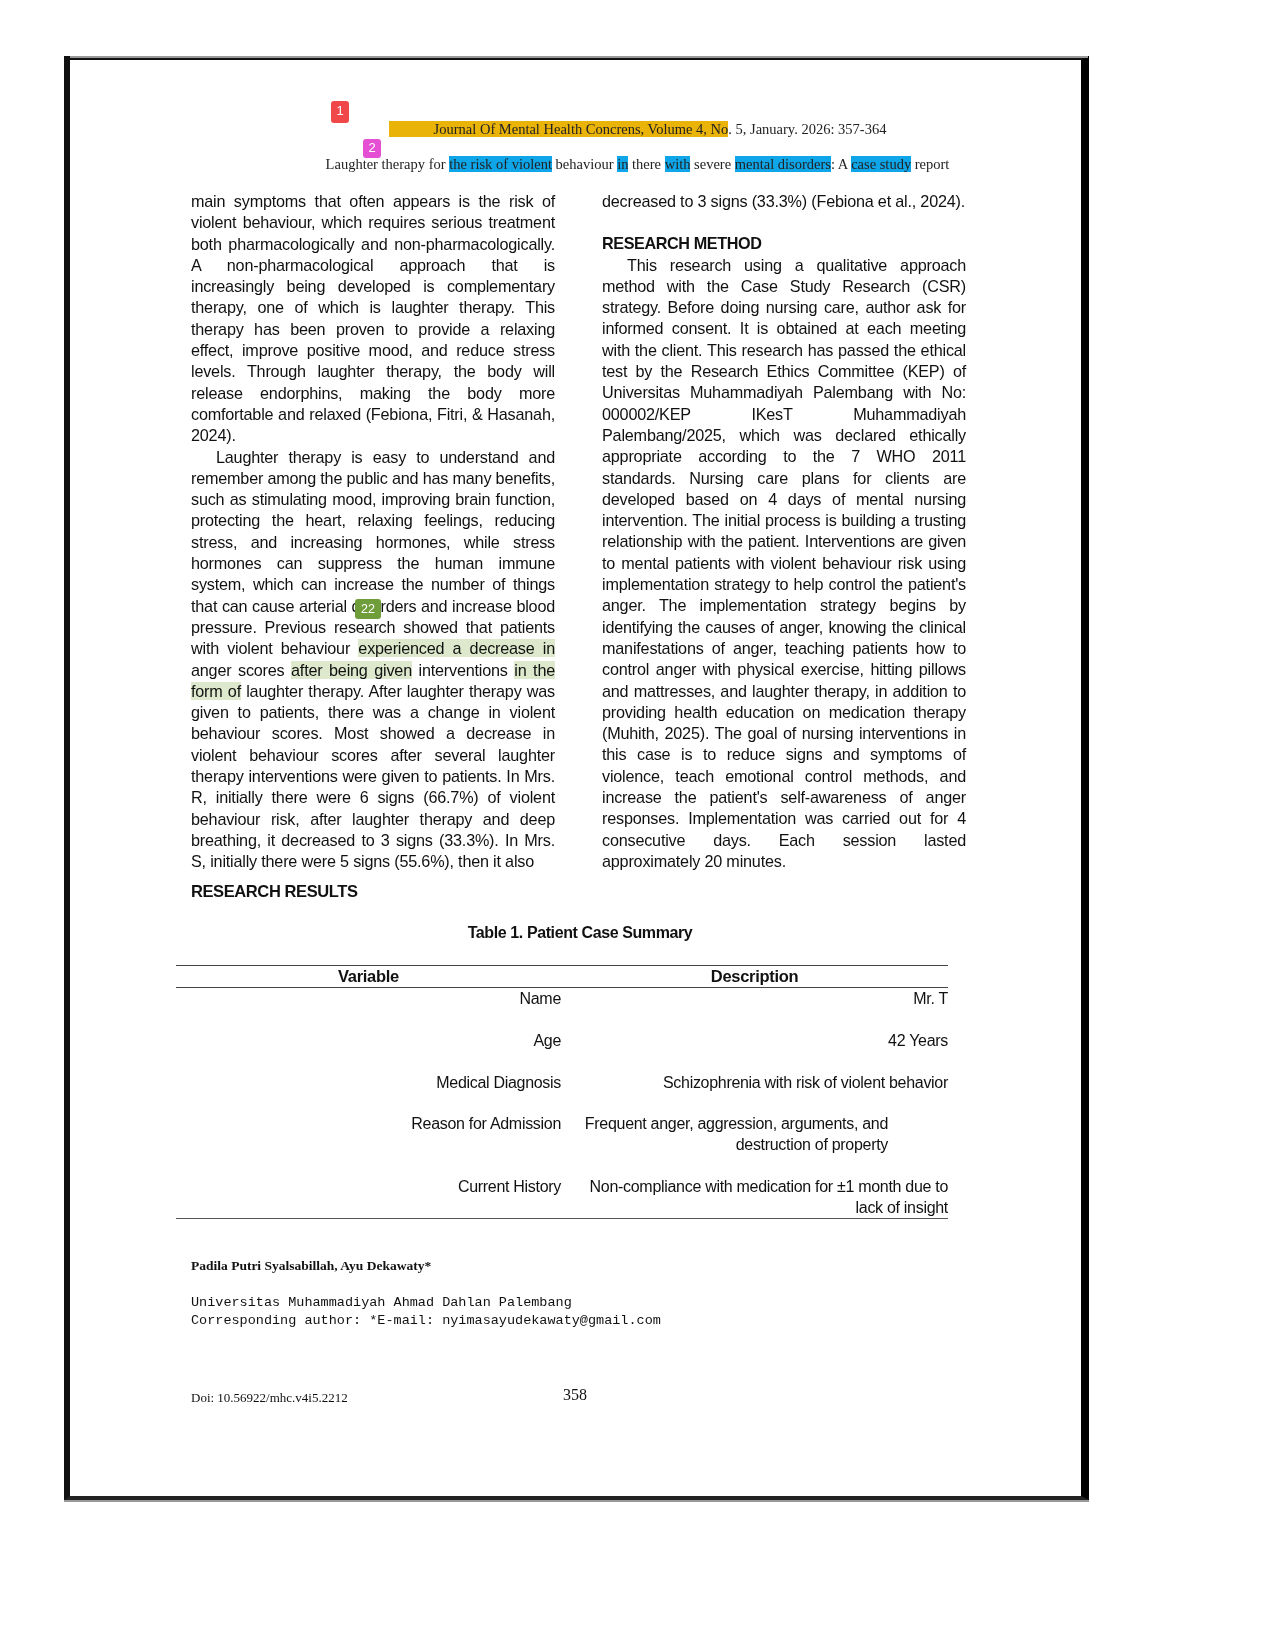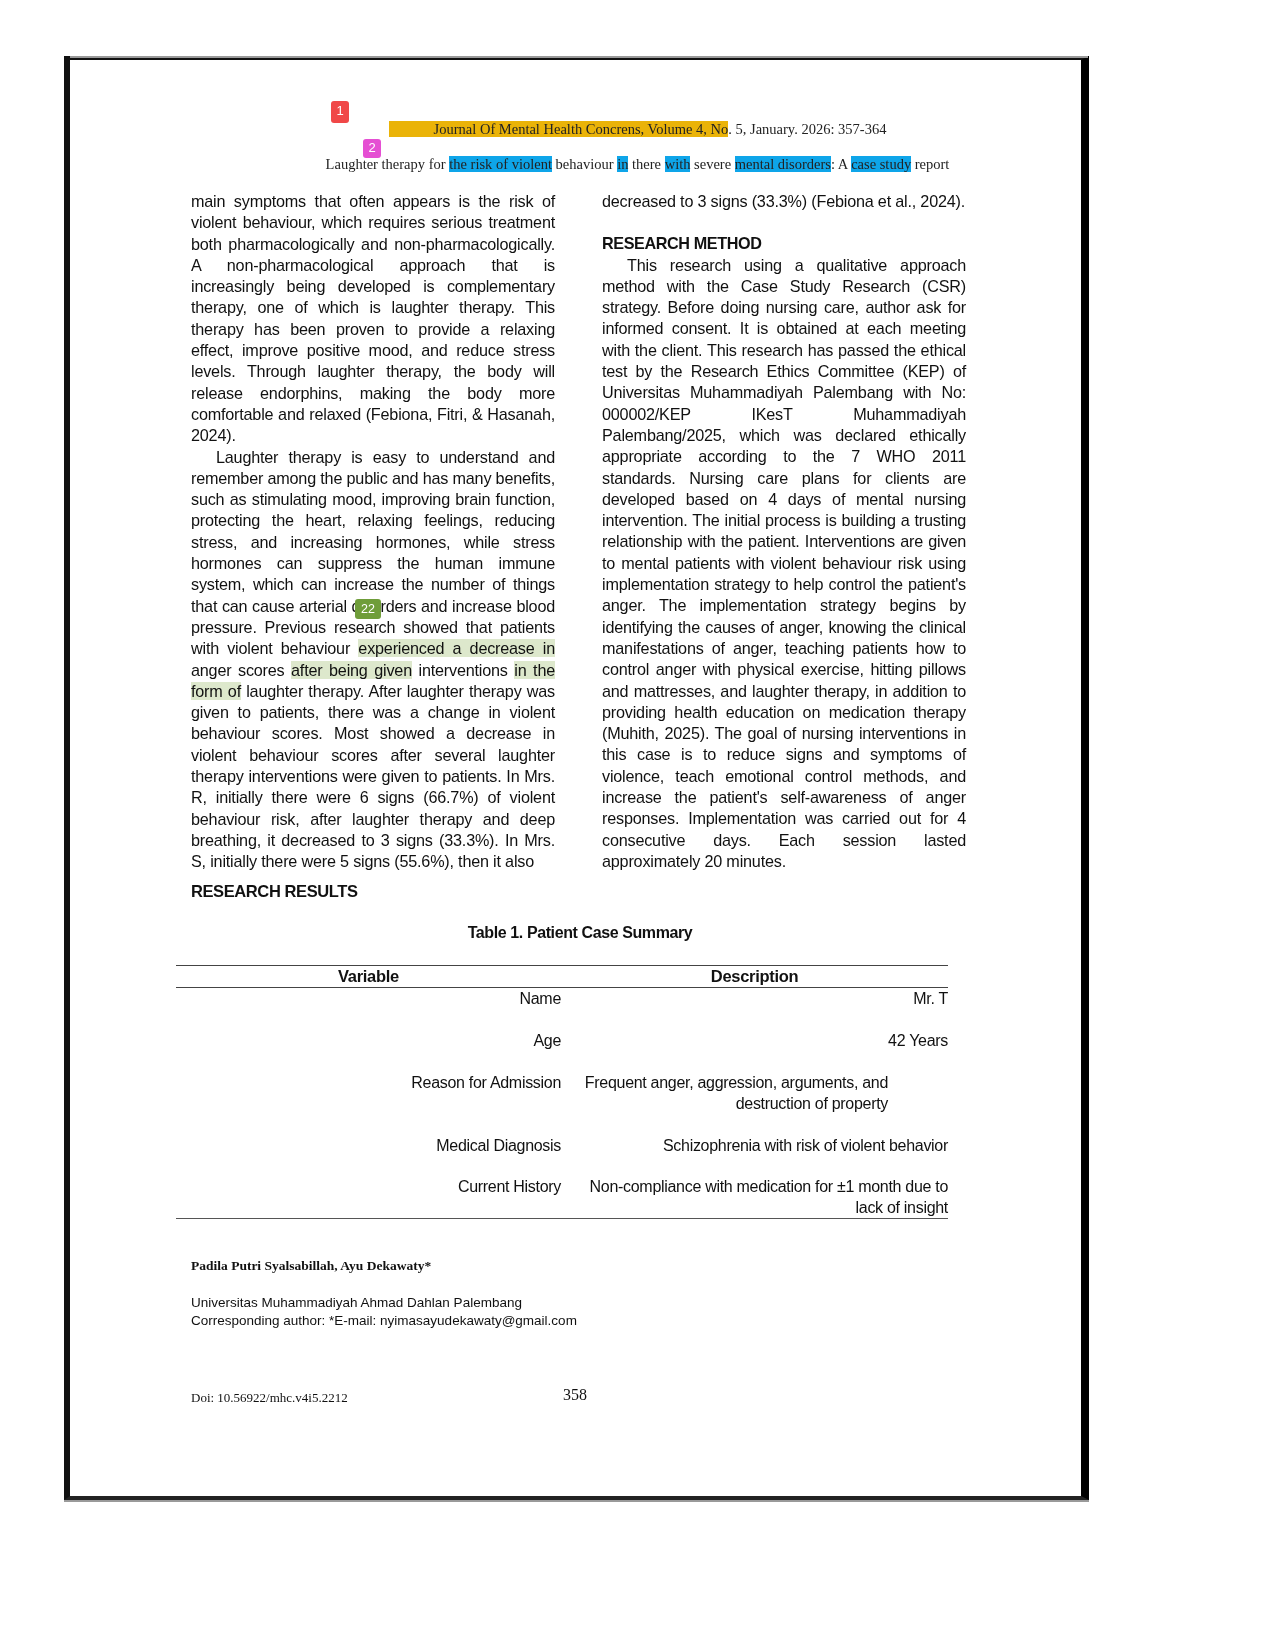--- a/index.html
+++ b/index.html
@@ -41,21 +41,21 @@
                 font-size: 16px; letter-spacing: -0.3px; }
   .case-table th { font-weight: bold; font-size: 16.5px; padding: 0; height: 21px; text-align: center;
                    border-top: 1.5px solid #444; border-bottom: 1.5px solid #444; }
   .case-table td { vertical-align: top; padding: 0 0 0 9px; line-height: 21px; text-align: right; }
   .case-table td.desc { padding-left: 0; }
   .case-table tr.last td { border-bottom: 1.5px solid #555; }
   .col-var { width: 385px; }
 
   .authors { position: absolute; left: 191px; top: 1258px; font-family: "Liberation Serif", serif;
              font-weight: bold; font-size: 13.5px; }
-  .affil { position: absolute; left: 191px; top: 1294px; font-family: Liberation Sans, sans-serif;
+  .affil { position: absolute; left: 191px; top: 1294px; font-family: Liberation Mono, monospace;
            font-size: 13.5px; line-height: 18px; }
   .doi { position: absolute; left: 191px; top: 1390px; font-family: "Liberation Serif", serif; font-size: 13px; }
   .page-num { position: absolute; left: 0; top: 1386px; width: 1150px; text-align: center;
               font-family: "Liberation Serif", serif; font-size: 16px; }
 </style>
 </head>
 <body>
 
 <div class="frame"></div>
 <div class="frame-shadow-top"></div>
@@ -95,27 +95,27 @@
   </thead>
   <tbody>
     <tr style="height:42px">
       <td>Name</td>
       <td class="desc">Mr. T</td>
     </tr>
     <tr style="height:42px">
       <td>Age</td>
       <td class="desc">42 Years</td>
     </tr>
+    <tr style="height:41px">
+      <td>Medical Diagnosis</td>
+      <td class="desc">Schizophrenia with risk of violent behavior</td>
+    </tr>
     <tr style="height:63px">
       <td>Reason for Admission</td>
       <td class="desc" style="padding-right:60px">Frequent anger, aggression, arguments, and destruction of property</td>
-    </tr>
-    <tr style="height:41px">
-      <td>Medical Diagnosis</td>
-      <td class="desc">Schizophrenia with risk of violent behavior</td>
     </tr>
     <tr class="last" style="height:42px">
       <td>Current History</td>
       <td class="desc">Non-compliance with medication for ±1 month due to lack of insight</td>
     </tr>
   </tbody>
 </table>
 
 <div class="authors">Padila Putri Syalsabillah, Ayu Dekawaty*</div>
 <div class="affil">

